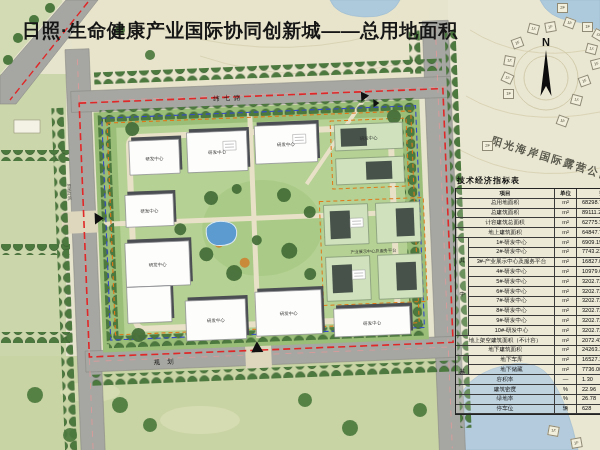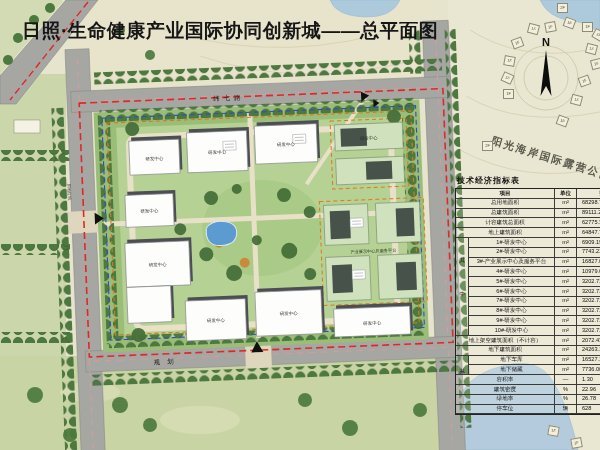--- a/index.html
+++ b/index.html
@@ -248,21 +248,21 @@
       <circle cx="120" cy="30" r="5"></circle>
       <circle cx="150" cy="55" r="5"></circle>
   </g>
 
   <g>
     <polygon points="546,50 540.5,96 546,86 551.5,96" fill="#0d0d0d"></polygon>
     <text x="546" y="46" font-size="11" font-weight="bold" fill="#111" text-anchor="middle" font-family="Liberation Sans, sans-serif">N</text>
   </g>
 </svg>
 
-<div class="page-title">日照·生命健康产业国际协同创新城——总平面图</div>
+<div class="page-title">日照·生命健康产业国际协同创新城——总用地面积</div>
 
 <div class="park-label">阳光海岸国际露营公园</div>
 
 <div class="cabin" style="left:557px;top:3px">2F</div>
 <div class="cabin" style="left:528px;top:24px;transform:rotate(15deg)">1F</div>
 <div class="cabin" style="left:545px;top:22px;transform:rotate(-10deg)">1F</div>
 <div class="cabin" style="left:564px;top:18px;transform:rotate(20deg)">1F</div>
 <div class="cabin" style="left:582px;top:22px">1F</div>
 <div class="cabin" style="left:593px;top:30px;transform:rotate(30deg)">1F</div>
 <div class="cabin" style="left:512px;top:38px;transform:rotate(-20deg)">1F</div>

